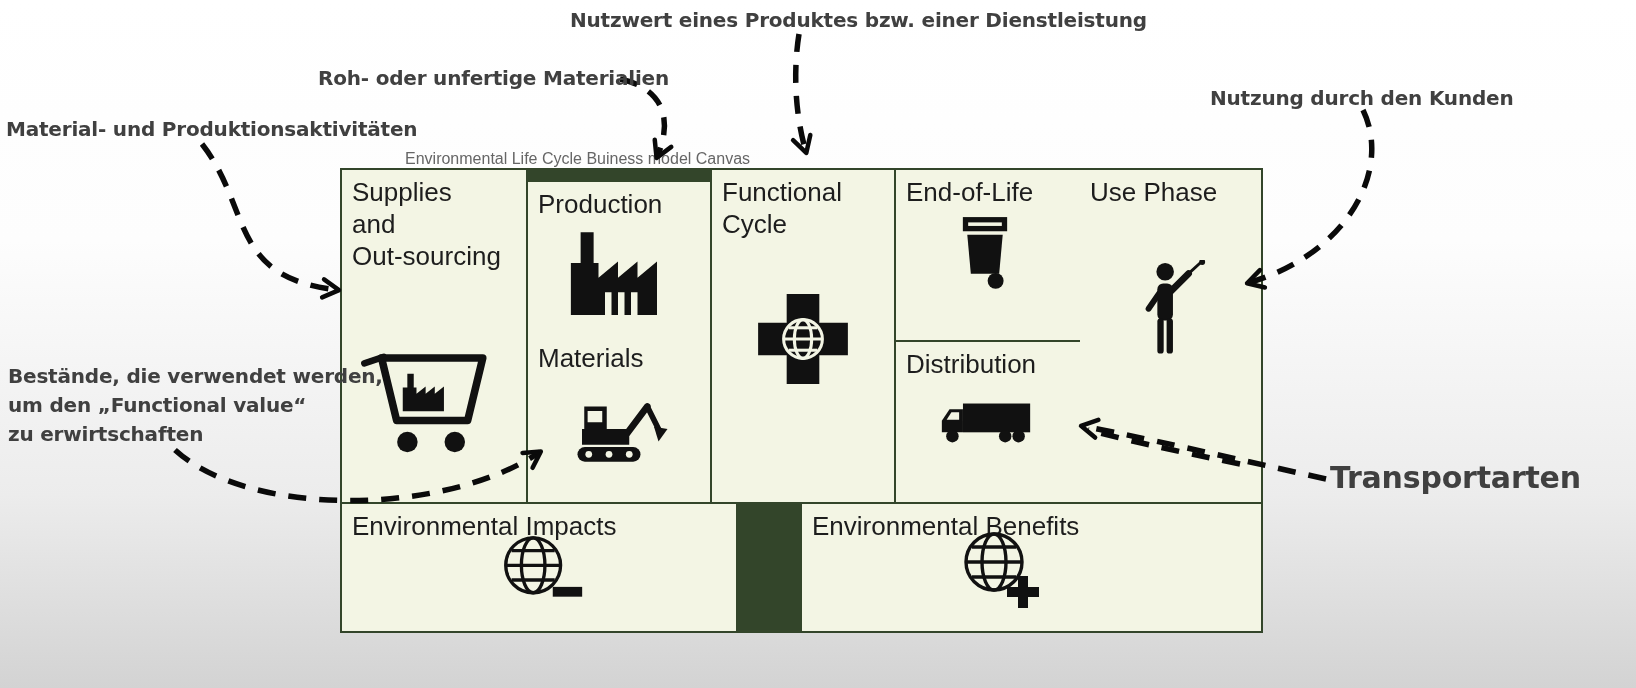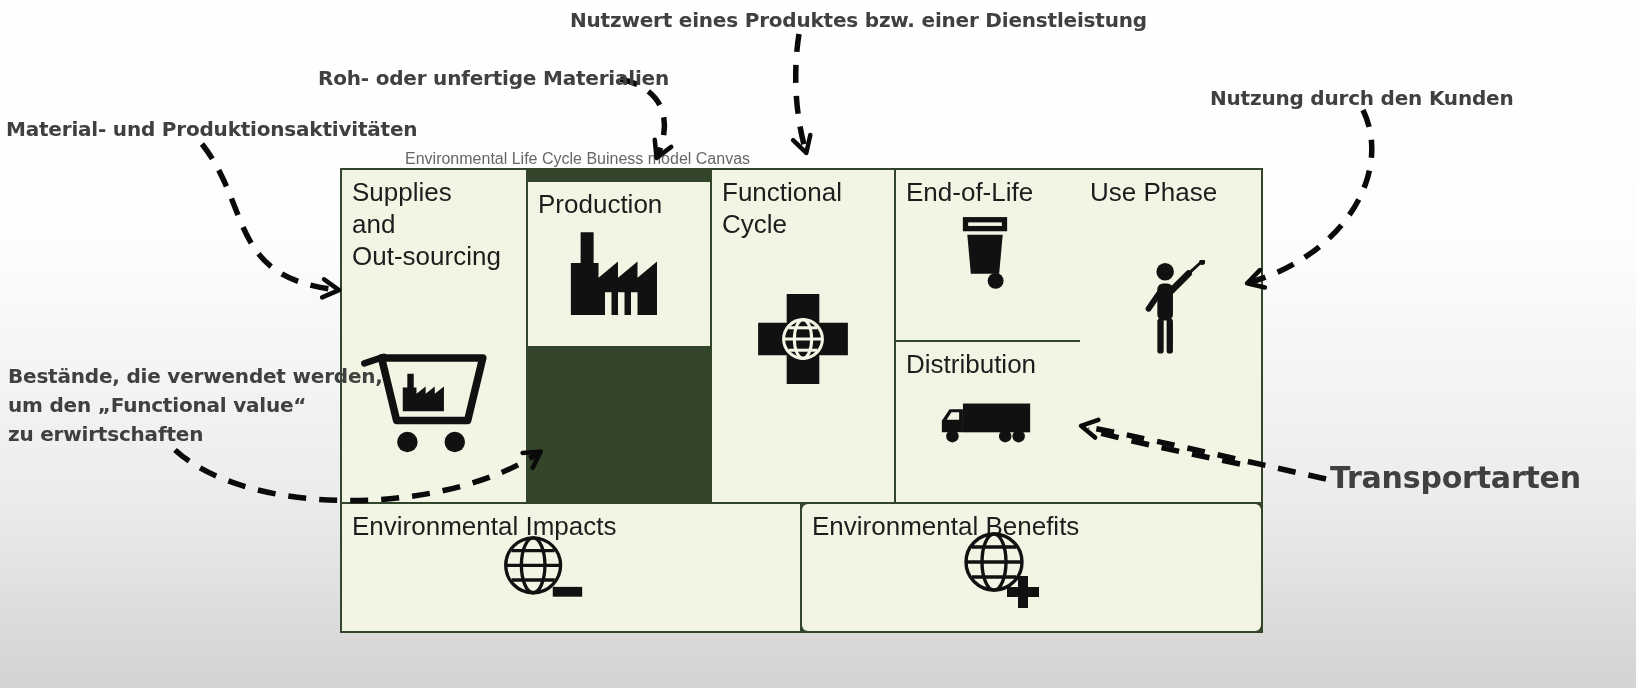--- a/index.html
+++ b/index.html
@@ -21,22 +21,22 @@
     font-size:26px;line-height:1.24;color:#1d1d1d;white-space:pre-line;
   }
   
   .c-supplies    {left:0px;   top:0px;   width:184px; height:332px;}
   .c-production  {left:186px; top:12px;   width:182px; height:164px;}
   .c-materials   {left:186px; top:166px; width:182px; height:166px;}
   .c-functional  {left:370px; top:0px;   width:182px; height:332px;}
   .c-endoflife   {left:554px; top:0px;   width:182px; height:170px;padding-left:46px;}
   .c-distribution{left:554px; top:172px; width:186px; height:160px;}
   .c-usephase    {left:738px; top:0px;   width:181px; height:332px;}
-  .c-impacts     {left:0px;   top:334px; width:458px; height:127px;}
-  .c-benefits    {left:460px; top:334px; width:459px; height:127px;border-radius:6px;}
+  .c-impacts     {left:0px;   top:334px; width:394px; height:127px;}
+  .c-benefits    {left:460px; top:334px; width:459px; height:127px;}
 
   
   .icon{position:absolute;display:block;}
   .icon-cart       {left:18px;  top:160px; width:140px;}
   .icon-factory    {left:38px;  top:42px;  width:104px;}
   .icon-excavator  {left:36px;  top:48px;  width:108px;}
   .icon-cross      {left:40px;  top:118px; width:102px;}
   .icon-bin        {left:58px;  top:40px;  width:62px;}
   .icon-truck      {left:42px;  top:50px;  width:96px;}
   .icon-person     {left:52px;  top:90px;  width:78px;}
@@ -111,20 +111,35 @@
     <div class="cell c-production">
       <div class="cell-label">Production</div>
       <svg class="icon icon-factory" viewBox="0 0 64 58">
         <path class="ink" d="M3,56 L3,24 L9,24 L9,5 L17,5 L17,24 L20,24 L20,33 L32,23 L32,33 L44,23 L44,33 L56,23 L56,56 Z"></path>
         <rect class="bg" x="24" y="42" width="4" height="14"></rect>
         <rect class="bg" x="32" y="42" width="4" height="14"></rect>
         <rect class="bg" x="40" y="42" width="4" height="14"></rect>
       </svg>
     </div>
 
+    <div class="cell c-materials">
+      <div class="cell-label">Materials</div>
+      <svg class="icon icon-excavator" viewBox="0 0 96 74">
+        <path d="M56,44 L74,20" stroke="#111" stroke-width="6" stroke-linecap="round" fill="none"></path>
+        <path d="M74,20 L84,40" stroke="#111" stroke-width="5" stroke-linecap="round" fill="none"></path>
+        <path class="ink" d="M80,38 l12,2 l-8,11 z"></path>
+        <rect class="ink" x="16" y="40" width="42" height="14"></rect>
+        <rect class="ink" x="18" y="20" width="20" height="20"></rect>
+        <rect class="bg" x="21" y="24" width="13" height="10"></rect>
+        <rect class="ink" x="12" y="56" width="56" height="13" rx="6.5"></rect>
+        <circle class="bg" cx="22" cy="62.5" r="3"></circle>
+        <circle class="bg" cx="40" cy="62.5" r="3"></circle>
+        <circle class="bg" cx="58" cy="62.5" r="3"></circle>
+      </svg>
+    </div>
 
     <div class="cell c-functional">
       <div class="cell-label">Functional
 Cycle</div>
       <svg class="icon icon-cross" viewBox="0 0 100 100">
         <path class="ink" d="M34,6 H66 V34 H94 V66 H66 V94 H34 V66 H6 V34 H34 Z"></path>
         <circle class="wire" cx="50" cy="50" r="19"></circle>
         <ellipse class="wire" cx="50" cy="50" rx="8.5" ry="19"></ellipse>
         <line class="wire" x1="31" y1="50" x2="69" y2="50"></line>
         <line class="wire" x1="36" y1="39" x2="64" y2="39"></line>

